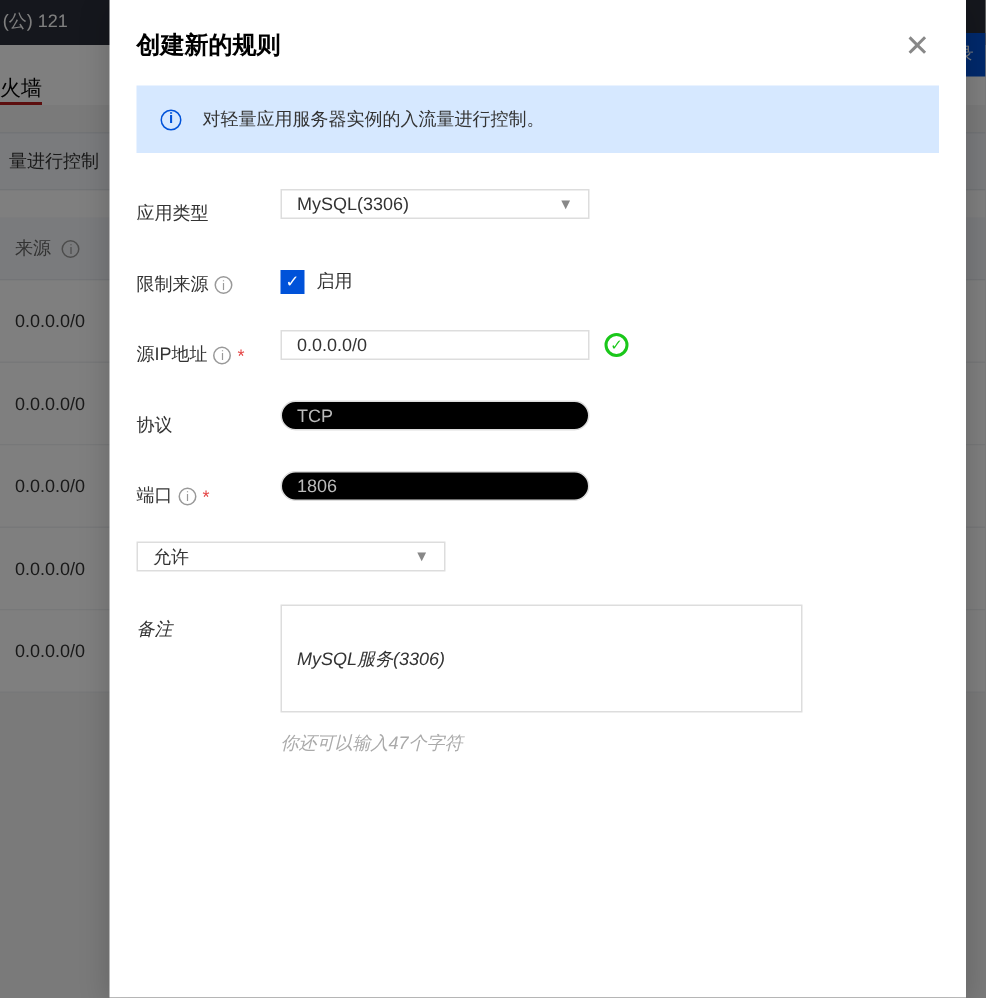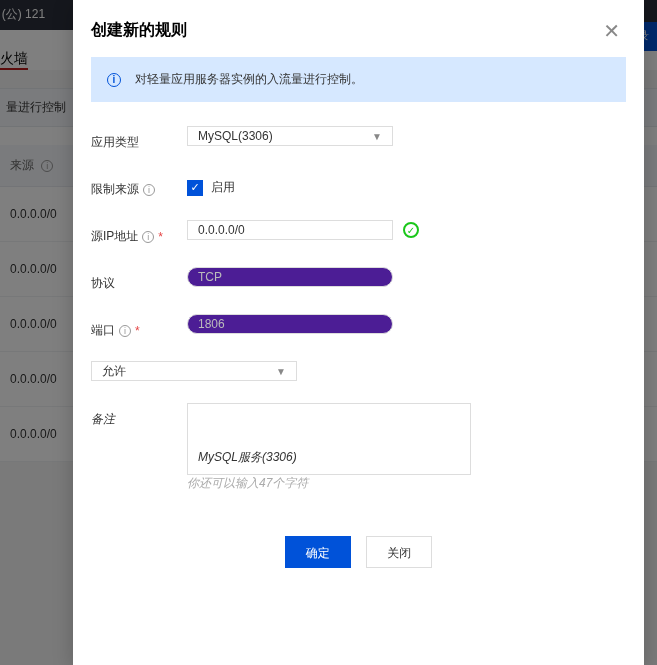--- a/index.html
+++ b/index.html
@@ -163,21 +163,21 @@
       align-items: center;
       justify-content: space-between;
       color: #333;
     }
     .input-box { justify-content: flex-start; }
     .select-box .chevron {
       font-size: 10px;
       color: #888;
     }
     .disabled {
-      background: #4c1d95;
+      background: #000000;
       color: #bbb;
       border-radius: 12px;
     }
     .checkbox-wrap {
       display: flex;
       align-items: center;
       gap: 8px;
       padding-top: 6px;
     }
     .checkbox {
@@ -200,31 +200,31 @@
       height: 16px;
       border: 2px solid #1ac71a;
       border-radius: 50%;
       display: flex;
       align-items: center;
       justify-content: center;
       color: #1ac71a;
       font-size: 10px;
     }
     .textarea-box {
-      width: 284px;
+      width: 348px;
       height: 72px;
       padding: 8px 10px;
-      align-items: flex-end;
+      align-items: center;
       resize: none;
       font-family: inherit;
     }
     .char-hint {
       font-size: 12px;
       color: #aaa;
-      margin-top: 0;
+      margin-top: 12px;
       margin-left: 0;
     }
     .modal-footer {
       text-align: center;
       padding: 16px 0 20px 0;
     }
     .btn {
       display: inline-block;
       min-width: 64px;
       height: 32px;
@@ -361,17 +361,13 @@
       </div>
       <div class="form-control">
         <div class="textarea-box">
           <span>MySQL服务(3306)</span>
         </div>
         <div class="char-hint">你还可以输入47个字符</div>
       </div>
     </div>
 
   </div>
-  <div class="modal-footer">
-    <span class="btn btn-primary">确定</span>
-    <span class="btn btn-default">关闭</span>
-  </div>
 </div>
 
 </body></html>

